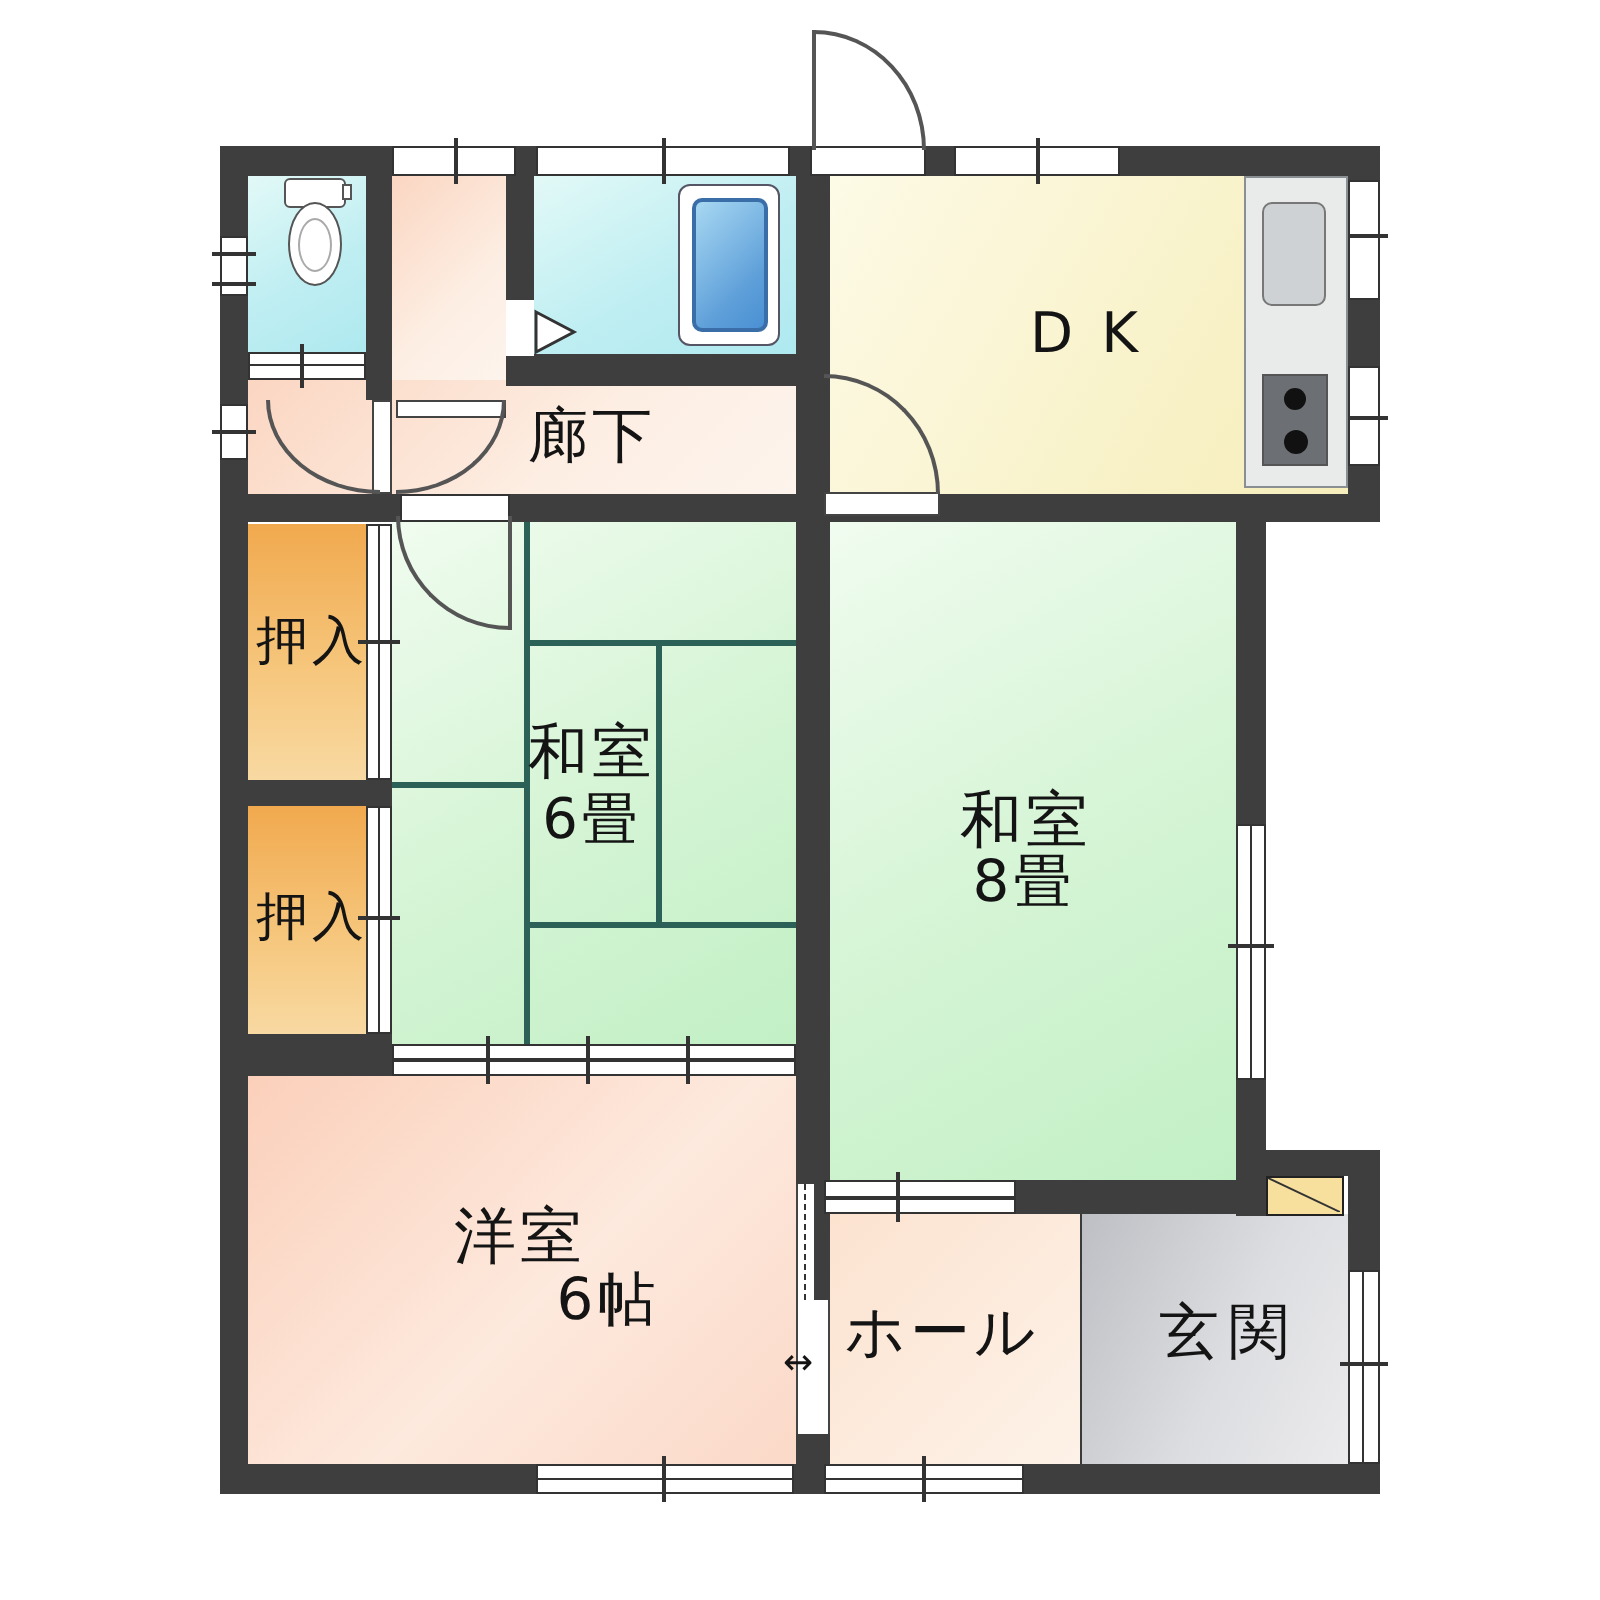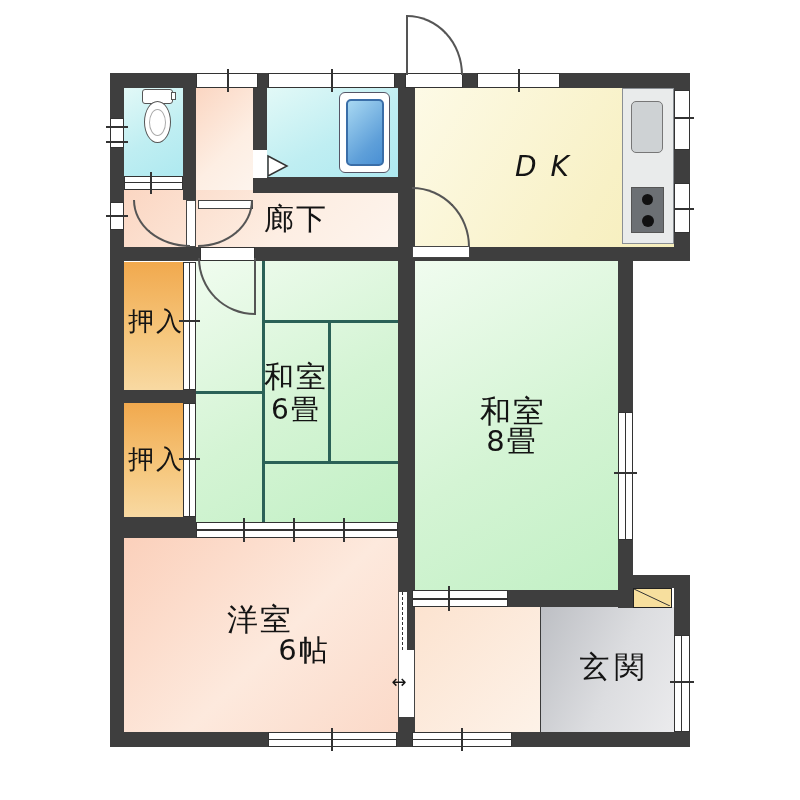--- a/index.html
+++ b/index.html
@@ -167,24 +167,25 @@
   <div class="fixture" style="left:642px;top:194px;width:11px;height:11px;background:#111;border-radius:50%;"></div>
   <div class="fixture" style="left:642px;top:215px;width:12px;height:12px;background:#111;border-radius:50%;"></div>
 
   <div class="fixture" style="left:633px;top:588px;width:39px;height:20px;background:#f7df9e;border:1.5px solid #222;">
     <svg width="36" height="17" style="display:block;">
         <line x1="0" y1="0" x2="36" y2="17" stroke="#333" stroke-width="1"></line>
       </svg>
   </div>
 
   <div class="label" style="left:296px;top:219px;font-size:30px;">廊下</div>
-  <div class="label" style="left:542px;top:167px;font-size:28px;letter-spacing:14px;padding-left:14px;font-style:italic;">DK</div>
+  <div class="label" style="left:542px;top:167px;font-size:28px;letter-spacing:14px;padding-left:14px;">DK</div>
   <div class="label" style="left:156px;top:321px;font-size:26px;">押入</div>
   <div class="label" style="left:156px;top:459px;font-size:26px;">押入</div>
   <div class="label" style="left:296px;top:377px;font-size:30px;">和室</div>
   <div class="label" style="left:296px;top:410px;font-size:28px;">6畳</div>
   <div class="label" style="left:513px;top:411px;font-size:31px;">和室</div>
   <div class="label" style="left:512px;top:441px;font-size:29px;">8畳</div>
   <div class="label" style="left:260px;top:619px;font-size:31px;">洋室</div>
   <div class="label" style="left:262px;top:650px;font-size:29px;margin-left:42px;">6帖</div>
+  <div class="label" style="left:471px;top:667px;font-size:30px;">ホール</div>
   <div class="label" style="left:612px;top:667px;font-size:30px;letter-spacing:5px;padding-left:5px;">玄関</div>
 
 </div>
 
 </body></html>

